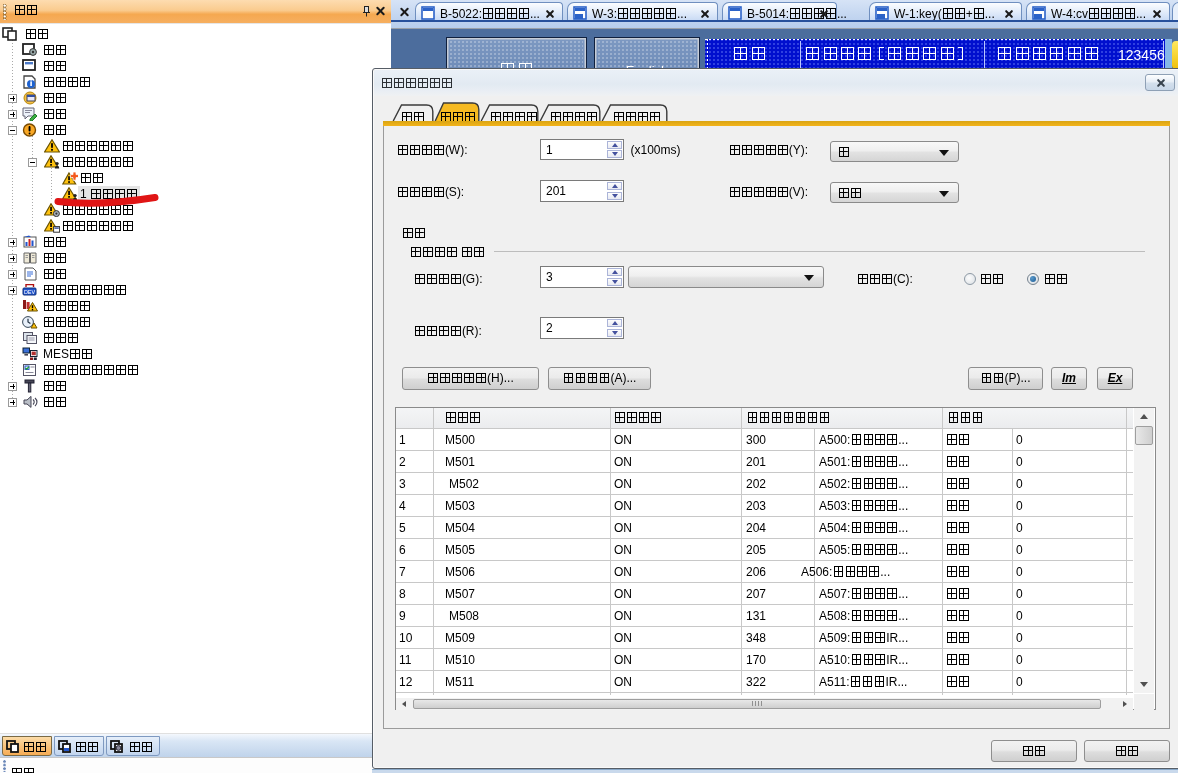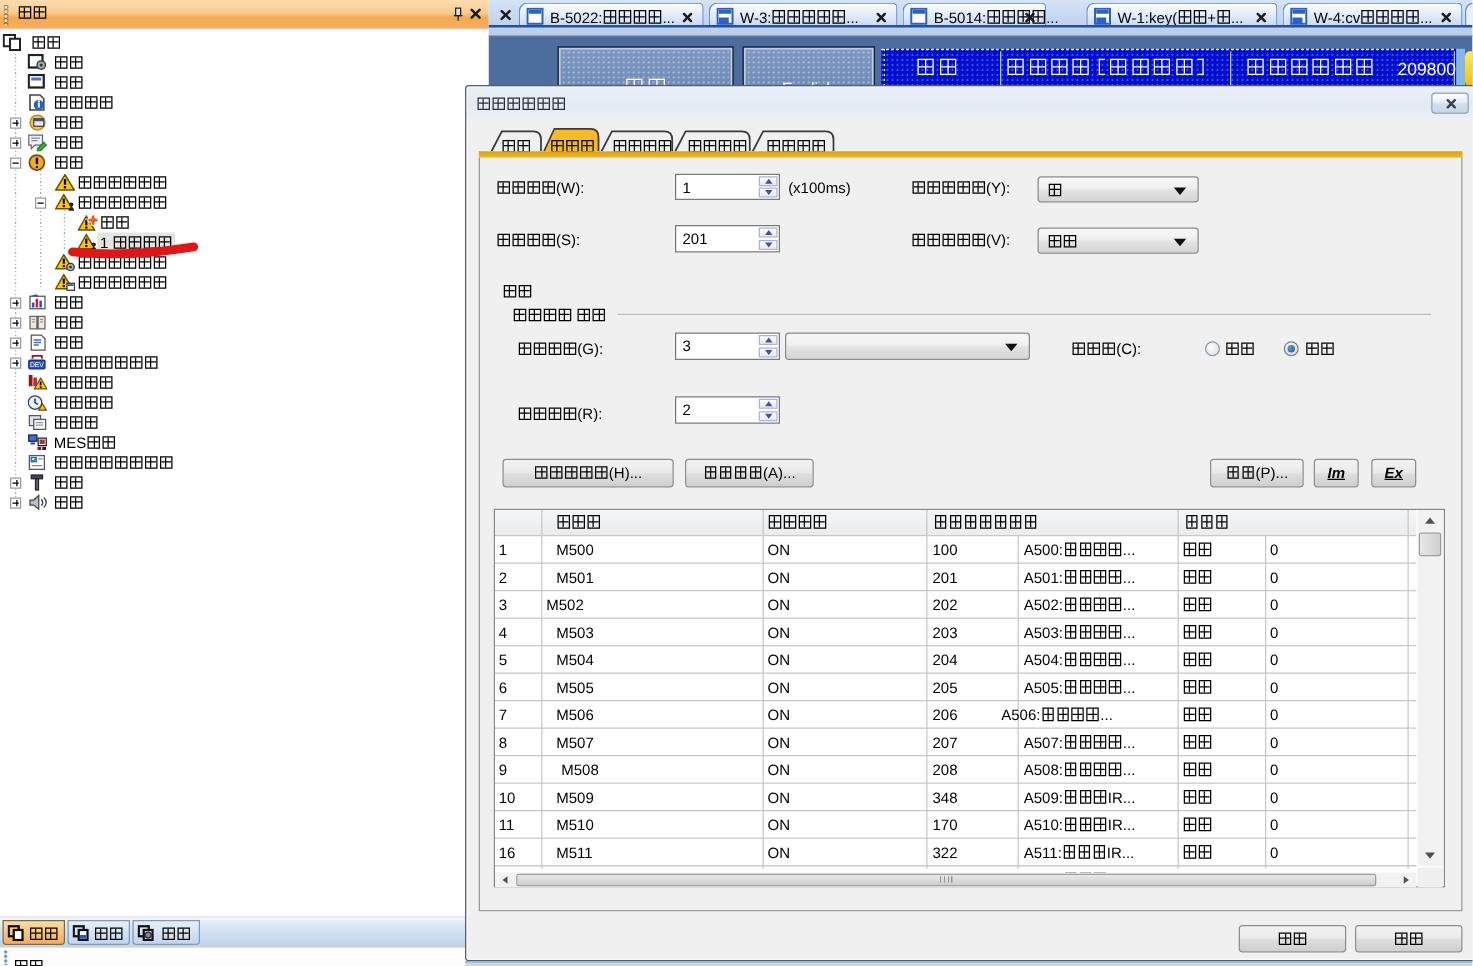--- a/index.html
+++ b/index.html
@@ -352,21 +352,21 @@
     <div class="ab" style="left:314px;top:10px;width:460px;height:30px;background:#000FCE">
 <div class="ab" style="left:0;top:0;right:0;bottom:0;background:radial-gradient(circle at 1px 1px,rgba(130,150,255,.75) 0 .5px,transparent .9px) 0 0/4px 4px"></div>
 <div class="ab" style="left:0;top:0;width:460px;height:1px;background:repeating-linear-gradient(90deg,#FFF 0 2px,transparent 2px 4px)"></div>
 <div class="ab" style="left:2px;top:0;width:1px;height:30px;background:repeating-linear-gradient(180deg,#FFF 0 2px,transparent 2px 4px)"></div>
 <div class="ab" style="left:94.5px;top:2px;width:1px;height:28px;background:#BBC6FF"></div>
 <div class="ab" style="left:279px;top:2px;width:1px;height:28px;background:#BBC6FF"></div>
 <div class="ab" style="left:458px;top:2px;width:1px;height:28px;background:#BBC6FF"></div>
 <div class="ab" style="left:27px;top:8px;color:#fff"><i class="gb"></i><i class="gb"></i></div>
 <div class="ab" style="left:99px;top:8px;color:#fff"><i class="gb"></i><i class="gb"></i><i class="gb"></i><i class="gb"></i><span class="lt"> </span><i class="gb bl"></i><i class="gb"></i><i class="gb"></i><i class="gb"></i><i class="gb"></i><i class="gb br"></i></div>
 <div class="ab" style="left:291px;top:8px;color:#fff"><i class="gb"></i><i class="gb"></i><i class="gb"></i><i class="gb"></i><i class="gb"></i><i class="gb"></i></div>
-<div class="ab" style="left:413px;top:8px;color:#fff;font-size:14px">209800</div>
+<div class="ab" style="left:413px;top:8px;color:#fff;font-size:14px">123456</div>
 </div>
     <div class="ab" style="left:774px;top:10px;width:7px;height:30px;background:#85B7E8"></div>
     <div class="ab" style="left:781px;top:12px;width:6px;height:28px;background:linear-gradient(180deg,#FFE960,#EFC00A);border-radius:4px 0 0 4px"></div>
   </div>
 <div class="ab" style="left:372px;top:68px;width:810px;height:701px;box-sizing:border-box;background:#F0F0F0;border:1.5px solid #565D66;border-radius:3px;box-shadow:inset 0 0 0 1px rgba(255,255,255,.6)">
     <div class="ab" style="left:1px;top:1px;right:1px;height:26px;background:linear-gradient(180deg,#EAF0F7 0%,#E2EAF2 55%,#E9EEF4 80%,#EFF1F3 100%);border-radius:2px 2px 0 0"></div>
     <span class="ab" style="left:8px;top:7px;color:#2A2E33"><i class="g"></i><i class="g"></i><i class="g"></i><i class="g"></i><i class="g"></i><i class="g"></i></span>
     <div class="ab" style="left:772px;top:5px;width:30px;height:17px;box-sizing:border-box;border:1px solid #8EA0B5;border-radius:3px;background:linear-gradient(180deg,#FDFEFF,#E7EEF6 45%,#D3DFEC 55%,#C8D7E8)">
 <span class="xi" style="left:11px;top:4px;width:8px;height:8px;color:#39444F"></span>
     </div>
@@ -479,35 +479,35 @@
     <div class="vline" style="left:237px;top:359px;height:267px"></div>
     <div class="vline" style="left:368px;top:359px;height:267px"></div>
     <div class="vline" style="left:441px;top:359px;height:267px"></div>
     <div class="vline" style="left:569px;top:359px;height:267px"></div>
     <div class="vline" style="left:639px;top:359px;height:267px"></div>
     <div class="vline" style="left:753px;top:359px;height:267px"></div>
     <div class="hline" style="left:22.5px;top:381px;width:737px"></div>
     <span class="cell" style="left:26px;top:363.5px">1</span>
     <span class="cell" style="left:72px;top:363.5px">M500</span>
     <span class="cell" style="left:241px;top:363.5px">ON</span>
-    <span class="cell" style="left:373px;top:363.5px">100</span>
+    <span class="cell" style="left:373px;top:363.5px">300</span>
     <span class="cell" style="left:446px;top:363.5px">A500:<i class="g"></i><i class="g"></i><i class="g"></i><i class="g"></i>...</span>
     <span class="cell" style="left:573px;top:363.5px"><i class="g"></i><i class="g"></i></span>
     <span class="cell" style="left:643px;top:363.5px">0</span>
     <div class="hline" style="left:22.5px;top:403px;width:737px"></div>
     <span class="cell" style="left:26px;top:385.5px">2</span>
     <span class="cell" style="left:72px;top:385.5px">M501</span>
     <span class="cell" style="left:241px;top:385.5px">ON</span>
     <span class="cell" style="left:373px;top:385.5px">201</span>
     <span class="cell" style="left:446px;top:385.5px">A501:<i class="g"></i><i class="g"></i><i class="g"></i><i class="g"></i>...</span>
     <span class="cell" style="left:573px;top:385.5px"><i class="g"></i><i class="g"></i></span>
     <span class="cell" style="left:643px;top:385.5px">0</span>
     <div class="hline" style="left:22.5px;top:425px;width:737px"></div>
     <span class="cell" style="left:26px;top:407.5px">3</span>
-    <span class="cell" style="left:64px;top:407.5px">M502</span>
+    <span class="cell" style="left:76px;top:407.5px">M502</span>
     <span class="cell" style="left:241px;top:407.5px">ON</span>
     <span class="cell" style="left:373px;top:407.5px">202</span>
     <span class="cell" style="left:446px;top:407.5px">A502:<i class="g"></i><i class="g"></i><i class="g"></i><i class="g"></i>...</span>
     <span class="cell" style="left:573px;top:407.5px"><i class="g"></i><i class="g"></i></span>
     <span class="cell" style="left:643px;top:407.5px">0</span>
     <div class="hline" style="left:22.5px;top:447px;width:737px"></div>
     <span class="cell" style="left:26px;top:429.5px">4</span>
     <span class="cell" style="left:72px;top:429.5px">M503</span>
     <span class="cell" style="left:241px;top:429.5px">ON</span>
     <span class="cell" style="left:373px;top:429.5px">203</span>
@@ -543,42 +543,42 @@
     <span class="cell" style="left:72px;top:517.5px">M507</span>
     <span class="cell" style="left:241px;top:517.5px">ON</span>
     <span class="cell" style="left:373px;top:517.5px">207</span>
     <span class="cell" style="left:446px;top:517.5px">A507:<i class="g"></i><i class="g"></i><i class="g"></i><i class="g"></i>...</span>
     <span class="cell" style="left:573px;top:517.5px"><i class="g"></i><i class="g"></i></span>
     <span class="cell" style="left:643px;top:517.5px">0</span>
     <div class="hline" style="left:22.5px;top:557px;width:737px"></div>
     <span class="cell" style="left:26px;top:539.5px">9</span>
     <span class="cell" style="left:76px;top:539.5px">M508</span>
     <span class="cell" style="left:241px;top:539.5px">ON</span>
-    <span class="cell" style="left:373px;top:539.5px">208</span>
+    <span class="cell" style="left:373px;top:539.5px">131</span>
     <span class="cell" style="left:446px;top:539.5px">A508:<i class="g"></i><i class="g"></i><i class="g"></i><i class="g"></i>...</span>
     <span class="cell" style="left:573px;top:539.5px"><i class="g"></i><i class="g"></i></span>
     <span class="cell" style="left:643px;top:539.5px">0</span>
     <div class="hline" style="left:22.5px;top:579px;width:737px"></div>
     <span class="cell" style="left:26px;top:561.5px">10</span>
     <span class="cell" style="left:72px;top:561.5px">M509</span>
     <span class="cell" style="left:241px;top:561.5px">ON</span>
     <span class="cell" style="left:373px;top:561.5px">348</span>
     <span class="cell" style="left:446px;top:561.5px">A509:<i class="g"></i><i class="g"></i><i class="g"></i><span class="lt">IR</span>...</span>
     <span class="cell" style="left:573px;top:561.5px"><i class="g"></i><i class="g"></i></span>
     <span class="cell" style="left:643px;top:561.5px">0</span>
     <div class="hline" style="left:22.5px;top:601px;width:737px"></div>
     <span class="cell" style="left:26px;top:583.5px">11</span>
     <span class="cell" style="left:72px;top:583.5px">M510</span>
     <span class="cell" style="left:241px;top:583.5px">ON</span>
     <span class="cell" style="left:373px;top:583.5px">170</span>
     <span class="cell" style="left:446px;top:583.5px">A510:<i class="g"></i><i class="g"></i><i class="g"></i><span class="lt">IR</span>...</span>
     <span class="cell" style="left:573px;top:583.5px"><i class="g"></i><i class="g"></i></span>
     <span class="cell" style="left:643px;top:583.5px">0</span>
     <div class="hline" style="left:22.5px;top:623px;width:737px"></div>
-    <span class="cell" style="left:26px;top:605.5px">16</span>
+    <span class="cell" style="left:26px;top:605.5px">12</span>
     <span class="cell" style="left:72px;top:605.5px">M511</span>
     <span class="cell" style="left:241px;top:605.5px">ON</span>
     <span class="cell" style="left:373px;top:605.5px">322</span>
     <span class="cell" style="left:446px;top:605.5px">A511:<i class="g"></i><i class="g"></i><i class="g"></i><span class="lt">IR</span>...</span>
     <span class="cell" style="left:573px;top:605.5px"><i class="g"></i><i class="g"></i></span>
     <span class="cell" style="left:643px;top:605.5px">0</span>
     <div class="hline" style="left:22.5px;top:623px;width:737px"></div>
     <span class="cell" style="left:446px;top:627px">A512:<i class="g"></i><i class="g"></i><i class="g"></i><span class="lt">IR</span></span>
     <div class="ab" style="left:22.5px;top:629px;width:737px;height:11.5px;background:#F2F2F2">
 <div class="ab" style="left:0;top:0;width:16px;height:100%">

